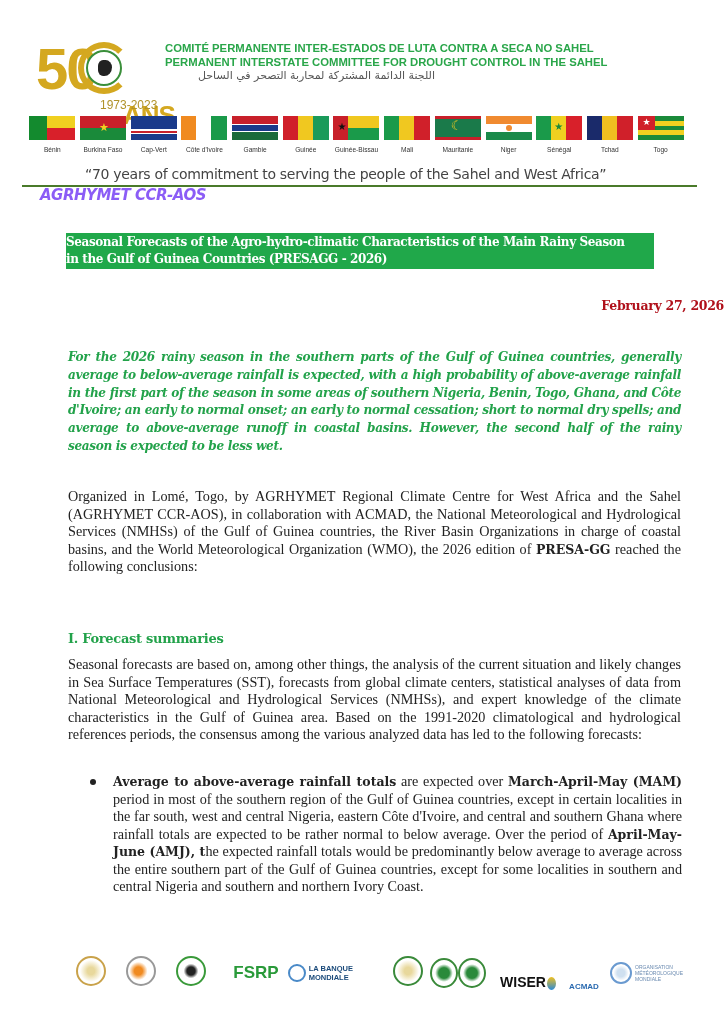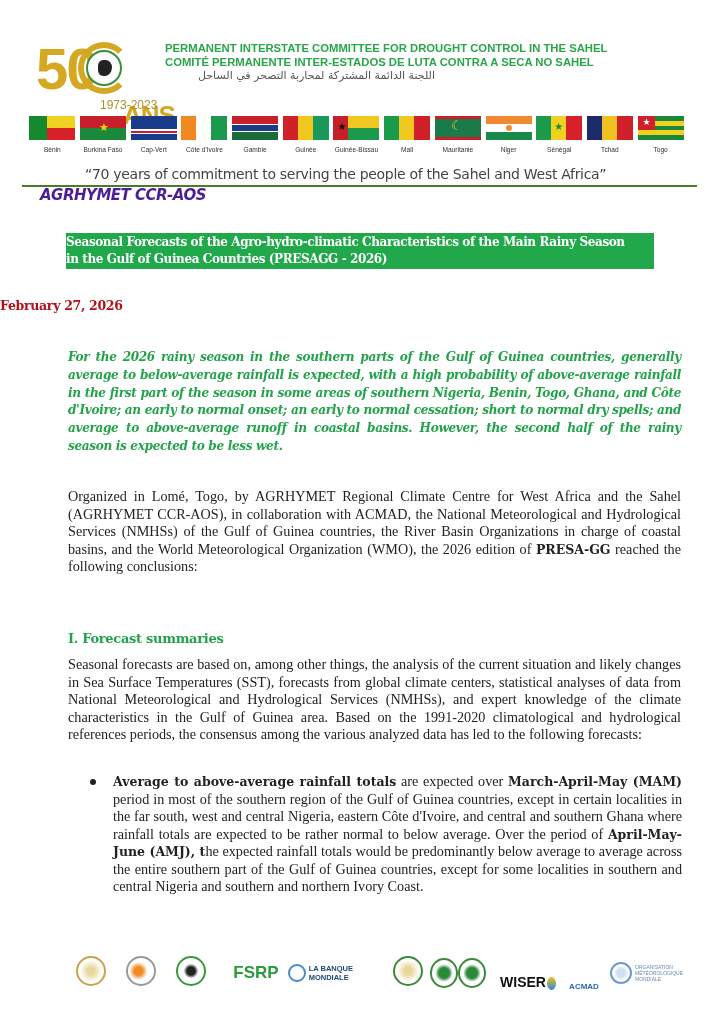--- a/index.html
+++ b/index.html
@@ -19,25 +19,25 @@
   .org-lines .ar { font-weight: normal; color: #555; font-family: "DejaVu Sans", sans-serif; font-size: 11px; direction: rtl; text-align: right; width: 270px; }
 
   
   .flags { left: 27px; top: 116px; display: flex; }
   .flag-cell { width: 50.7px; display: flex; flex-direction: column; align-items: center; }
   .flag { width: 46px; height: 24px; position: relative; overflow: hidden; }
   .flag-label { font-family: "Liberation Sans", sans-serif; font-size: 6.6px; color: #333; margin-top: 6px; white-space: nowrap; }
 
   .tagline { left: 85px; top: 166px; font-family: "DejaVu Sans", sans-serif; font-size: 14px; color: #444; letter-spacing: -0.3px; }
   .rule { left: 22px; top: 185px; width: 675px; height: 2px; background: #4a7a2a; }
-  .agrhymet { left: 40px; top: 186px; font-family: "DejaVu Sans", sans-serif; font-weight: bold; font-style: italic; font-size: 15px; color: #4c1d95; letter-spacing: -0.5px; }
+  .agrhymet { left: 40px; top: 186px; font-family: "DejaVu Sans", sans-serif; font-weight: bold; font-style: italic; font-size: 15px; color: #8b5cf6; letter-spacing: -0.5px; }
 
   .title-box { left: 66px; top: 233px; width: 588px; height: 36px; background: #20a84a; color: #fff; text-align: left; font-family: "DejaVu Serif", serif; font-weight: bold; font-size: 12px; line-height: 17px; padding-top: 1px; box-sizing: border-box; letter-spacing: -0.4px; }
 
-  .date { left: 0; width: 724px; top: 298px; text-align: left; font-family: "DejaVu Serif", serif; font-weight: bold; font-size: 12.5px; color: #b0101a; letter-spacing: -0.3px; }
+  .date { left: 0; width: 724px; top: 298px; text-align: right; font-family: "DejaVu Serif", serif; font-weight: bold; font-size: 12.5px; color: #b0101a; letter-spacing: -0.3px; }
 
   .summary { left: 68px; top: 349px; width: 613px; font-family: "DejaVu Serif", serif; font-style: italic; font-weight: bold; font-size: 12.1px; color: #22a24a; line-height: 17.8px; text-align: justify; letter-spacing: -0.35px; }
 
   .para { left: 68px; width: 613px; font-family: "Liberation Serif", serif; font-size: 14.2px; line-height: 17.5px; color: #222; text-align: justify; }
   .p-intro { top: 488px; }
   .p-intro b { font-family: "DejaVu Serif", serif; font-size: 12.5px; }
 
   .section-title { left: 68px; top: 631px; font-family: "DejaVu Serif", serif; font-weight: bold; font-size: 13px; color: #22a24a; letter-spacing: -0.3px; }
   .p-forecast { top: 656px; }
 
@@ -56,22 +56,22 @@
 
 <div class="abs logo">
   <span class="five">50</span>
   <span class="ring"></span>
   <span class="emblem"></span>
   <span class="ans">ANS</span>
   <span class="years">1973-2023</span>
 </div>
 
 <div class="abs org-lines">
+  <div>COMITÉ PERMANENTE INTER-ESTADOS DE LUTA CONTRA A SECA NO SAHEL</div>
   <div>PERMANENT INTERSTATE COMMITTEE FOR DROUGHT CONTROL IN THE SAHEL</div>
-  <div>COMITÉ PERMANENTE INTER-ESTADOS DE LUTA CONTRA A SECA NO SAHEL</div>
   <div class="ar">اللجنة الدائمة المشتركة لمحاربة التصحر في الساحل</div>
 </div>
 
 <div class="abs flags">
   <div class="flag-cell">
     <div class="flag" style="background:linear-gradient(to right,#138a2e 0 40%,transparent 40%),linear-gradient(#f0d020 0 50%,#d8202a 50%);"></div>
     <span class="flag-label">Bénin</span>
   </div>
   <div class="flag-cell">
     <div class="flag" style="background:linear-gradient(#c8202a 0 50%,#1a8a3a 50%);">

